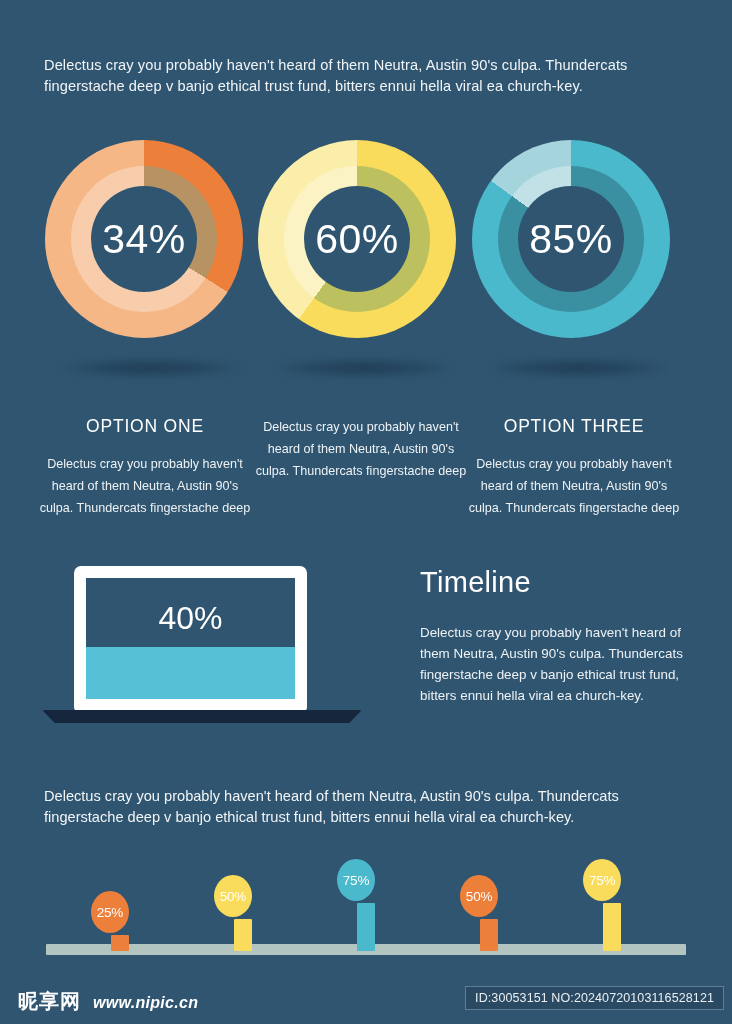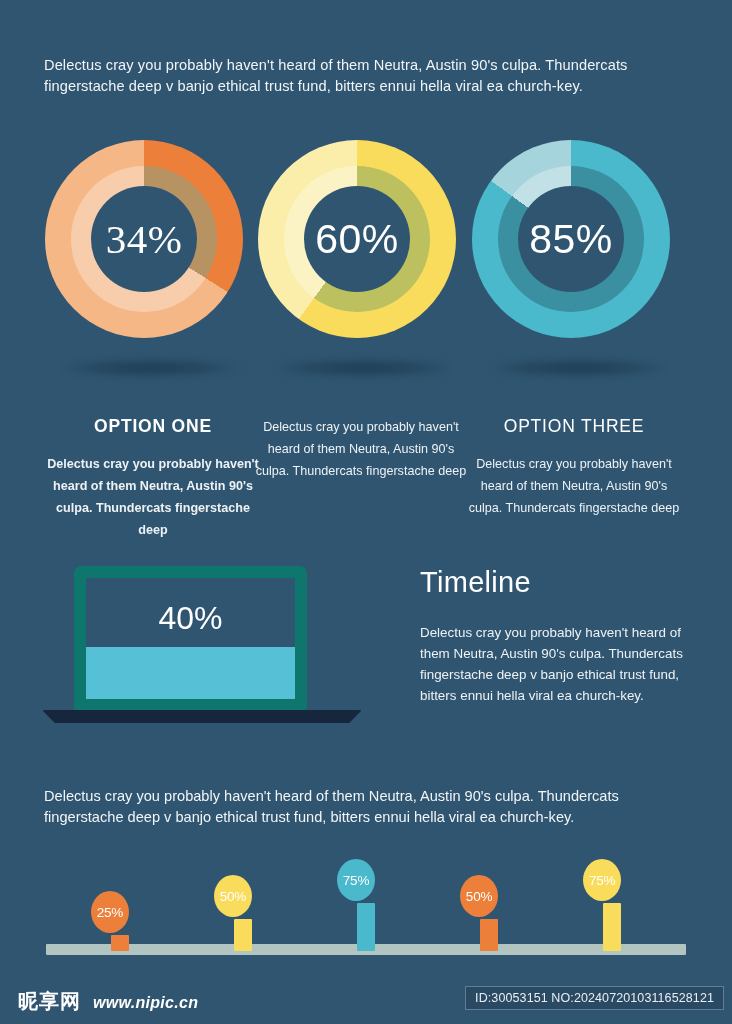--- a/index.html
+++ b/index.html
@@ -41,21 +41,21 @@
     top: 140px;
     width: 732px;
     height: 215px;
   }
   .donut-cell {
     position: absolute;
     top: 0;
     width: 212px;
     height: 212px;
   }
-  .donut-cell.c0 { left: 45px; font-family: Liberation Serif, serif; }
+  .donut-cell.c0 { left: 45px; }
   .donut-cell.c1 { left: 258px; }
   .donut-cell.c2 { left: 472px; }
 
   .donut-shadow {
     position: absolute;
     left: 16px;
     bottom: -26px;
     width: 180px;
     height: 20px;
     border-radius: 50%;
@@ -117,21 +117,21 @@
     left: 0;
     top: 416px;
     width: 732px;
   }
   .option-col {
     position: absolute;
     top: 0;
     width: 218px;
     text-align: center;
   }
-  .option-col.c0 { left: 44px; font-weight: bold; }
+  .option-col.c0 { left: 36px; }
   .option-col.c1 { left: 252px; }
   .option-col.c2 { left: 465px; }
   .option-title {
     font-size: 17.5px;
     letter-spacing: 0.8px;
     color: #ffffff;
     margin-bottom: 16px;
   }
   .option-desc {
     font-size: 12.6px;
@@ -146,21 +146,21 @@
     top: 566px;
     width: 320px;
     height: 168px;
   }
   .laptop-body {
     position: absolute;
     left: 32px;
     top: 0;
     width: 233px;
     height: 145px;
-    background: #0f766e;
+    background: #ffffff;
     border-radius: 7px 7px 4px 4px;
   }
   .laptop-screen {
     position: absolute;
     left: 12px;
     top: 12px;
     width: 209px;
     height: 121px;
     background: #2f5570;
     overflow: hidden;

